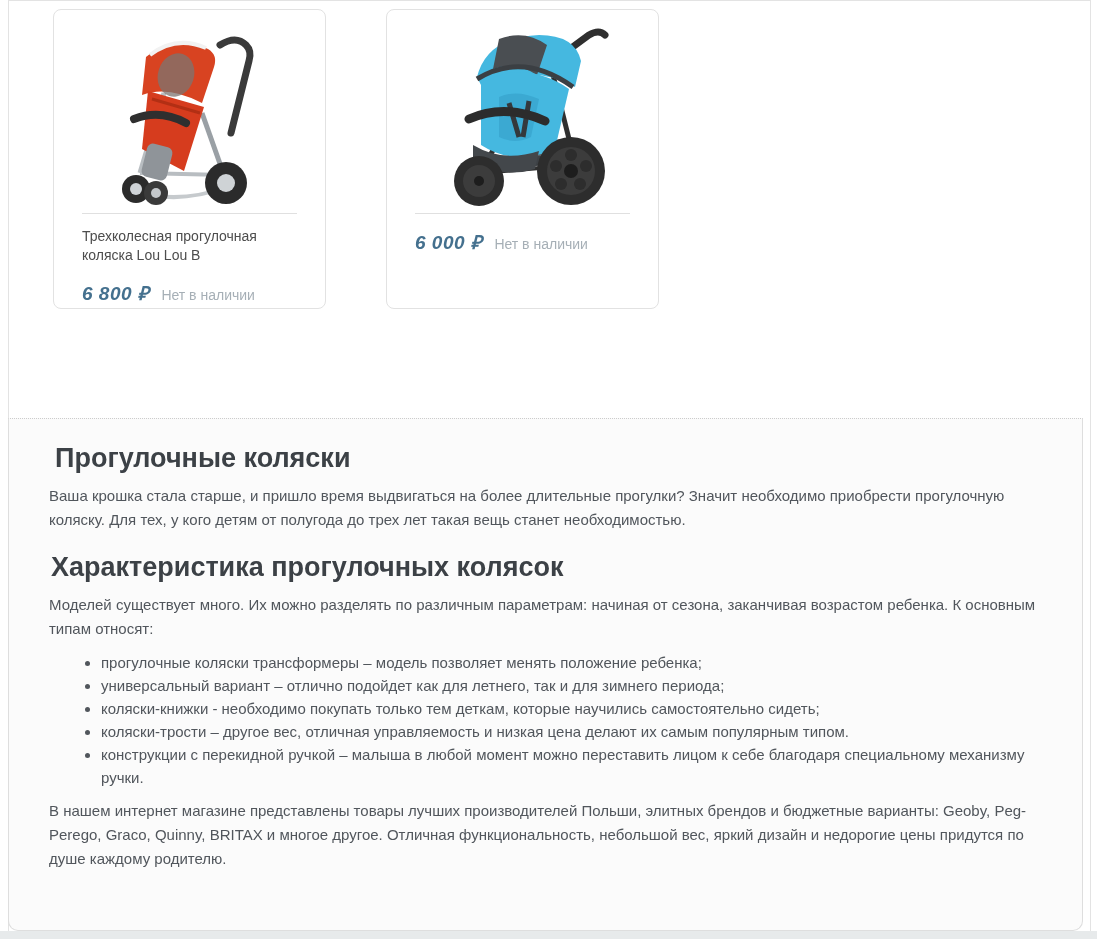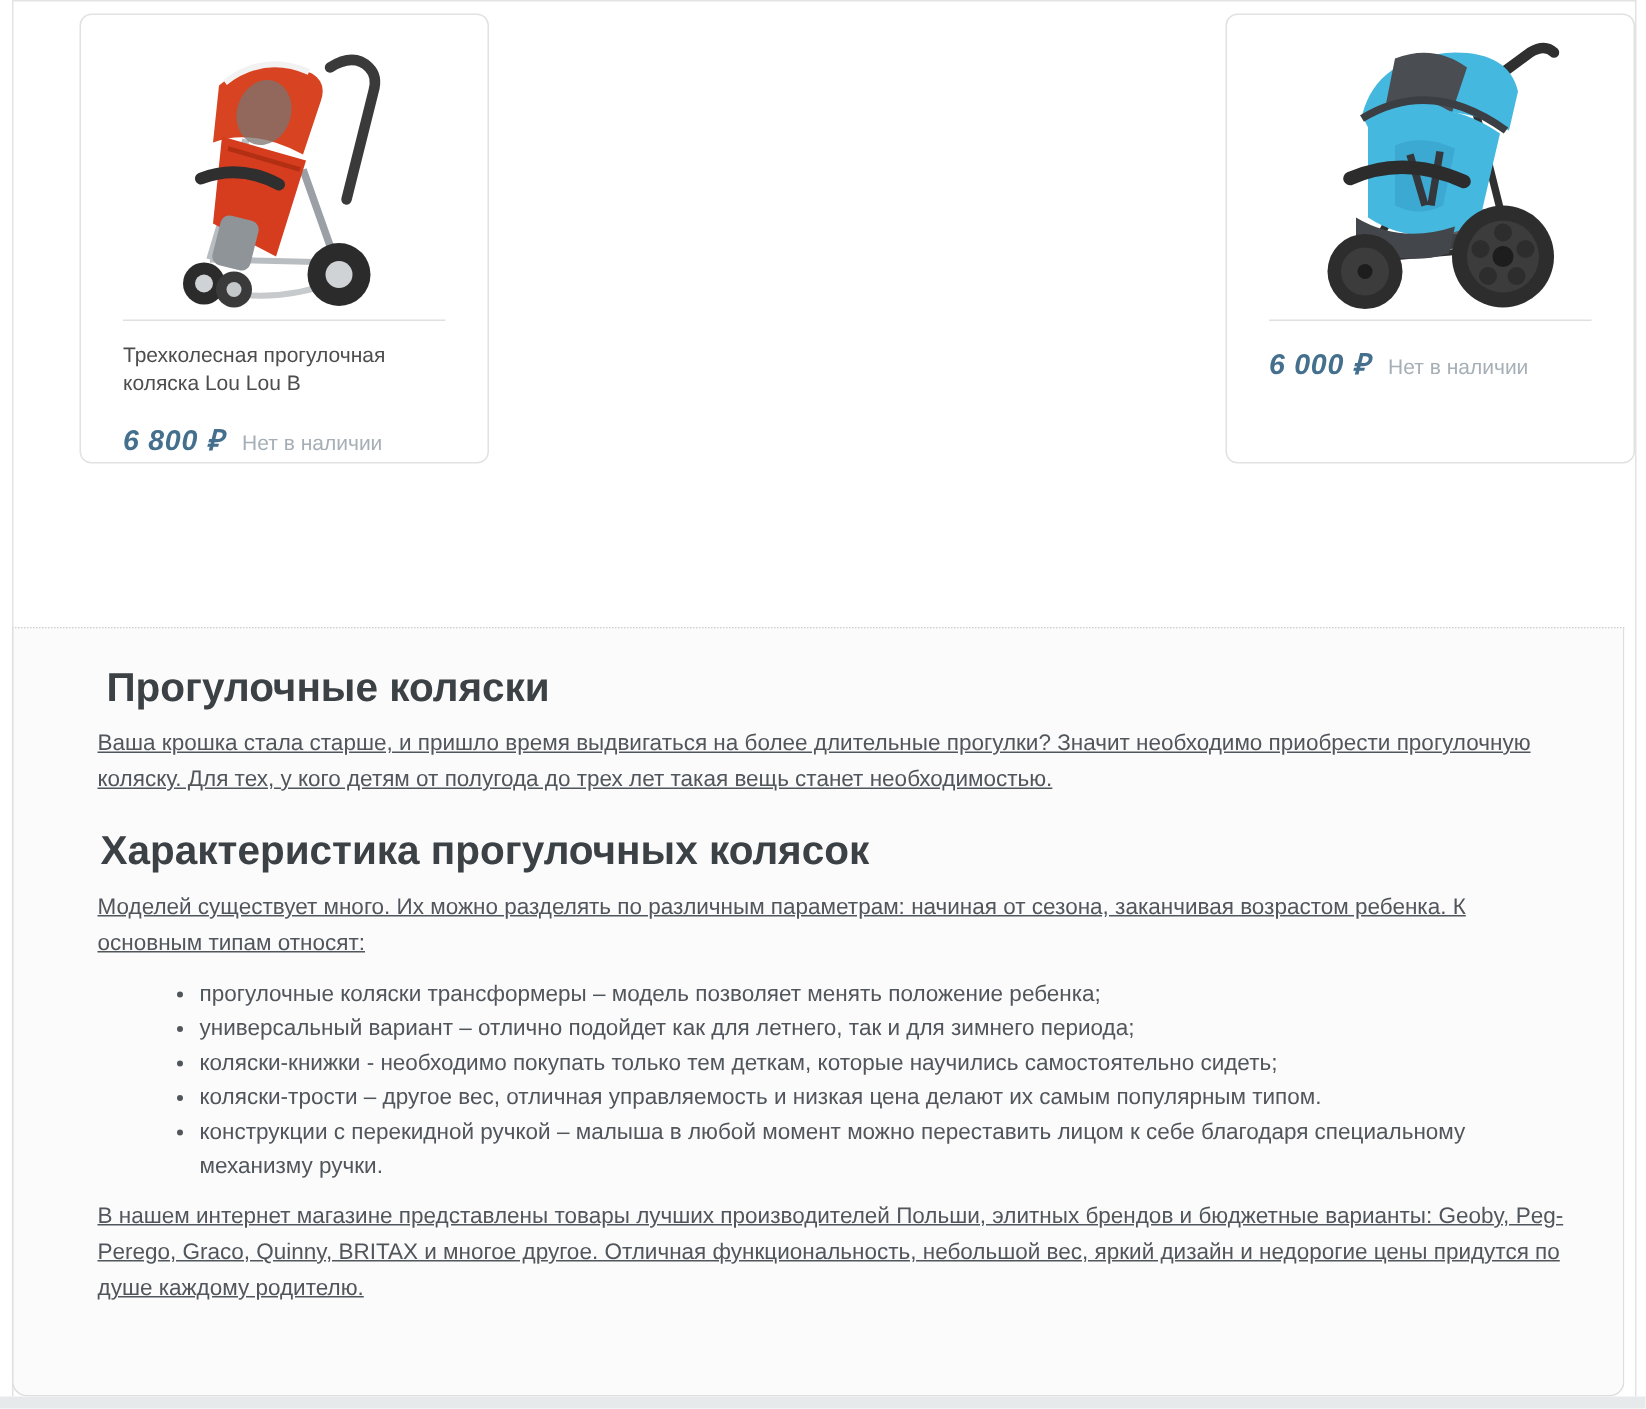--- a/index.html
+++ b/index.html
@@ -22,21 +22,20 @@
     position: absolute;
     left: 0; right: 0; bottom: 0;
     height: 8px;
     background: #e7eaeb;
   }
   
   .products-row {
     display: flex;
     gap: 60px;
     padding: 8px 0 0 44px;
-    justify-content: space-between;
   }
   .product-card {
     width: 273px; height: 300px;
     border: 1px solid #e2e2e2;
     border-radius: 8px;
     background: #ffffff;
     padding: 0 28px;
   }
   .product-image {
     height: 204px;
@@ -73,48 +72,46 @@
   
   .seo-block {
     position: absolute;
     left: -1px; right: 7px; bottom: 0;
     height: 513px;
     background: #fbfbfb;
     border: 1px solid #dedede;
     border-top-style: dotted;
     border-top-color: #cccccc;
     border-radius: 0 0 10px 10px;
-    padding: 14px 38px 20px 56px;
+    padding: 14px 38px 20px 40px;
   }
   .seo-block h1, .seo-block h2 {
     font-size: 27px;
     font-weight: bold;
     color: #3c4146;
     margin: 0;
     padding: 0;
   }
   .seo-block h1 { margin: 10px 0 6px 6px; }
   .seo-block h2 { margin: 20px 0 6px 2px; }
   .seo-block p {
     font-size: 15px;
     line-height: 24px;
     color: #51565c;
     margin: 10px 0;
-    text-decoration: underline;
   }
   .seo-block ul {
     margin: 4px 0 10px 0;
     padding-left: 52px;
     color: #51565c;
   }
   .seo-block li {
     font-size: 15px;
     line-height: 23px;
     color: #51565c;
-    margin-left: 16px;
   }
 </style>
 </head>
 <body>
 
 <div class="page-frame">
 
   <div class="products-row">
 
     <div class="product-card">

